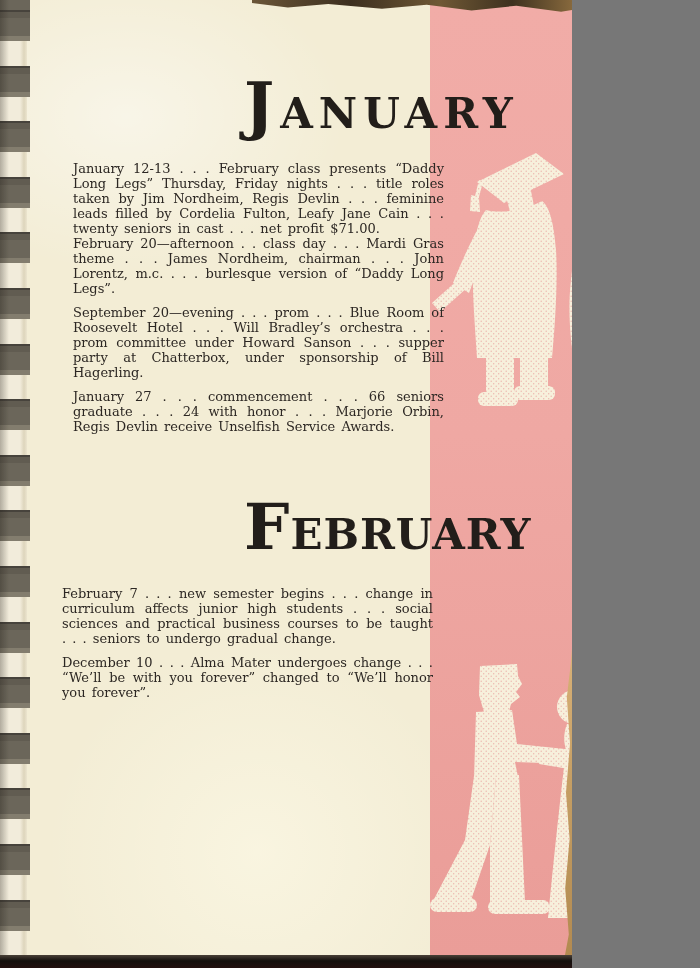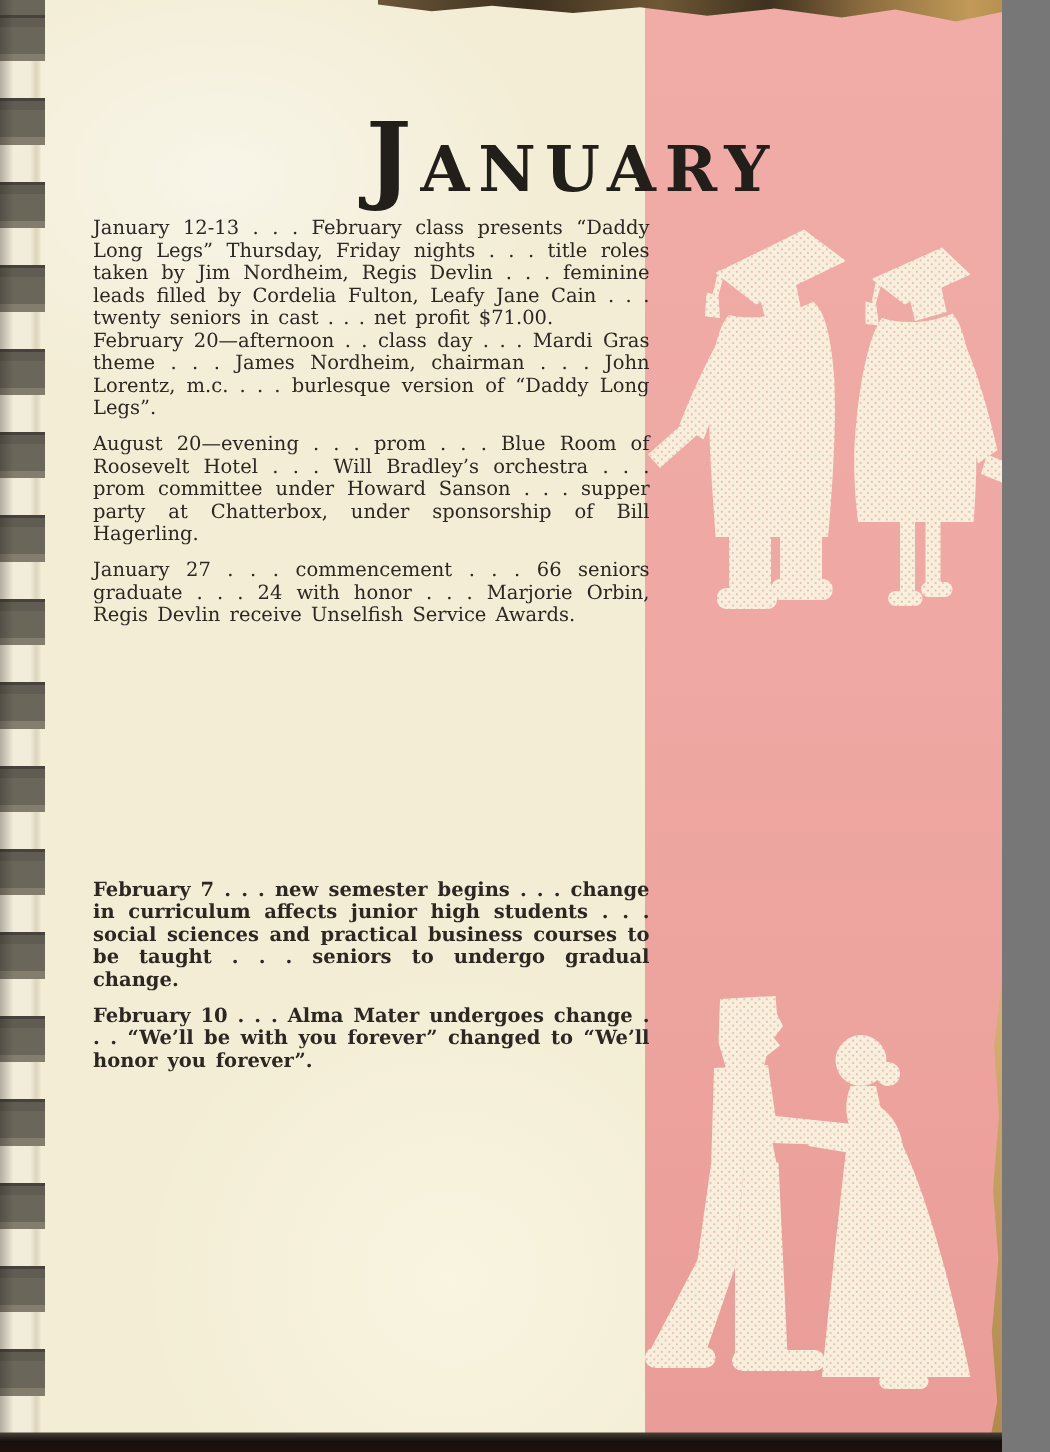--- a/index.html
+++ b/index.html
@@ -1,17 +1,17 @@
 <!DOCTYPE html>
 <html><head>
 <meta charset="utf-8">
 <style>
   html,body { margin:0; padding:0; background:#777; }
   .page {
-    position:relative; width:668px; height:968px; overflow:hidden;
+    position:relative; width:572px; height:968px; overflow:hidden;
     background:
       radial-gradient(ellipse 340px 240px at 22% 12%, rgba(255,255,255,.45), rgba(255,255,255,0) 65%),
       radial-gradient(ellipse 300px 300px at 45% 88%, rgba(255,252,235,.5), rgba(255,255,255,0) 70%),
       #f3edd5;
     font-family:"DejaVu Serif", serif;
   }
   
   .binding-backdrop {
     position:absolute; left:0; top:0; width:27px; height:100%;
     background:linear-gradient(90deg, #f2ecdb 0 20px, #ddd5bc 24px, #ece5cf 27px);
@@ -51,22 +51,22 @@
     font-family:"DejaVu Serif", serif; font-size:42px; line-height:52px; white-space:nowrap;
   }
   .heading::first-letter { font-size:64px; }
   #jan-heading { left:244px; top:80px;  letter-spacing:6px; }
   #feb-heading { left:244px; top:501px; letter-spacing:1px; }
   
   .textblock {
     position:absolute; left:62px; width:371px; color:#2c2723;
     font-size:13px; line-height:15px; text-align:justify; word-spacing:2px;
   }
-  #jan-text { top:145px; }
-  #feb-text { top:586px;font-weight:bold; }
+  #jan-text { top:161px;margin-left:11px; }
+  #feb-text { top:586px; }
   .textblock p { margin:0 0 9px 0; }
   .textblock p.tight { margin-bottom:0; }
   
   .illus { position:absolute; }
   #grads  { left:430px; top:140px; }
   #couple { left:420px; top:640px; }
 </style>
 </head>
 <body>
 
@@ -127,31 +127,32 @@
     <g fill="url(#ht2)">
       <circle cx="154" cy="67" r="17"></circle>
       <circle cx="172" cy="76" r="8"></circle>
       <path d="M155,121 L118,112 L119,124 L155,130 Z"></path>
       <path d="M147,84 L164,84 L167,98 C175,104 180,112 182,124 C200,162 216,226 227,278 L128,278 C133,226 140,160 146,110 C143,100 144,92 147,84 Z"></path>
       <rect x="166" y="276" width="33" height="10" rx="5"></rect>
     </g>
   </svg>
 
   <h1 id="jan-heading" class="heading">JANUARY</h1>
+  <h1 id="feb-heading" class="heading">FEBRUARY</h1>
 
   <div id="jan-text" class="textblock">
     <p class="tight">January 12-13 . . . February class presents “Daddy Long Legs” Thursday, Friday nights . . . title roles taken by Jim Nordheim, Regis Devlin . . . feminine leads filled by Cordelia Fulton, Leafy Jane Cain . . . twenty seniors in cast . . . net profit $71.00.</p>
     <p>February 20—afternoon . .  class day . . . Mardi Gras theme . . . James Nordheim, chairman . . . John Lorentz, m.c. . . . burlesque version of “Daddy Long Legs”.</p>
-    <p>August 20—evening . . . prom . . . Blue Room of Roosevelt Hotel . . . Will Bradley’s orchestra . . . prom committee under Howard Sanson . . . supper party at Chatterbox, under sponsorship of Bill Hagerling.</p>
+    <p>September 20—evening . . . prom . . . Blue Room of Roosevelt Hotel . . . Will Bradley’s orchestra . . . prom committee under Howard Sanson . . . supper party at Chatterbox, under sponsorship of Bill Hagerling.</p>
     <p>January 27 . . . commencement . . . 66 seniors graduate . . . 24 with honor . . . Marjorie Orbin, Regis Devlin receive Unselfish Service Awards.</p>
   </div>
 
   <div id="feb-text" class="textblock">
     <p>February 7 . . . new semester begins . . . change in curriculum affects junior high students . . . social sciences and practical business courses to be taught . . . seniors to undergo gradual change.</p>
-    <p>February 10 . . . Alma Mater undergoes change . . . “We’ll be with you forever” changed to “We’ll honor you forever”.</p>
+    <p>December 10 . . . Alma Mater undergoes change . . . “We’ll be with you forever” changed to “We’ll honor you forever”.</p>
   </div>
 
   <div class="binding-backdrop"></div>
   <div class="binding"></div>
   <div class="torn-top"></div>
   <div class="torn-right"></div>
   <div class="bottom-strip"></div>
 
 </div>
 

